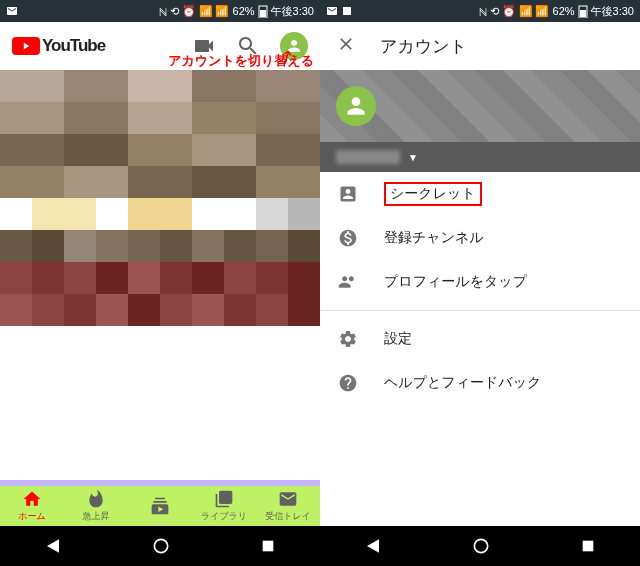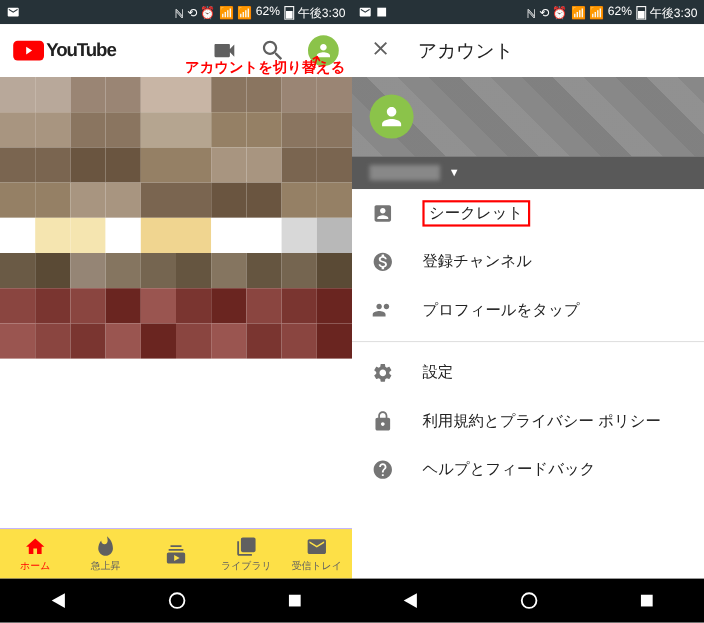--- a/index.html
+++ b/index.html
@@ -15,21 +15,21 @@
 .yt-text{font-size:17px;font-weight:bold;letter-spacing:-1px;color:#212121}
 .yt-actions{display:flex;align-items:center;gap:20px}
 .icon-btn{width:24px;height:24px;display:flex;align-items:center;justify-content:center;color:#606060}
 .avatar{width:28px;height:28px;border-radius:50%;background:#8bc34a;display:flex;align-items:center;justify-content:center}
 .avatar svg{width:18px;height:18px;fill:#fff}
 .annotation{position:absolute;top:52px;right:6px;color:#ff0000;font-size:13px;font-weight:bold;z-index:10}
 .arrow{position:absolute;top:46px;right:26px;color:#ff0000;font-size:18px;z-index:10;transform:rotate(-30deg)}
 .content{flex:1;overflow:hidden;position:relative}
 .mosaic{display:grid;grid-template-columns:repeat(10,1fr);width:100%}
 .pixel{aspect-ratio:1}
-.bottom-nav{height:46px;background:#fde047;display:flex;border-top:1px solid #c4b5fd}
+.bottom-nav{height:46px;background:#bef264;display:flex;border-top:6px solid #c4b5fd}
 .nav-item{flex:1;display:flex;flex-direction:column;align-items:center;justify-content:center;gap:1px;font-size:9px;color:#606060}
 .nav-item.active{color:#ff0000}
 .nav-item svg{width:20px;height:20px;fill:currentColor}
 .sys-nav{height:40px;background:#000;display:flex;align-items:center;justify-content:space-around}
 .sys-nav div{color:#fff;display:flex;align-items:center;justify-content:center}
 .acct-header{height:48px;display:flex;align-items:center;padding:0 16px;gap:24px;background:#fff}
 .acct-header svg{width:20px;height:20px;fill:#606060}
 .acct-title{font-size:17px;color:#212121}
 .acct-banner{height:72px;background:linear-gradient(90deg,#888 0%,#888 100%);position:relative;display:flex;align-items:center;padding-left:16px}
 .acct-banner::before{content:'';position:absolute;inset:0;background:repeating-linear-gradient(45deg,#9e9e9e 0 20px,#888 20px 40px,#757575 40px 60px);opacity:0.4}
@@ -300,26 +300,20 @@
       </div>
     <div class="divider"></div>
     <div class="menu-item">
         <svg viewBox="0 0 24 24">
           <path d="M19.14 12.94c.04-.3.06-.61.06-.94 0-.32-.02-.64-.07-.94l2.03-1.58c.18-.14.23-.41.12-.61l-1.92-3.32c-.12-.22-.37-.29-.59-.22l-2.39.96c-.5-.38-1.03-.7-1.62-.94l-.36-2.54c-.04-.24-.24-.41-.48-.41h-3.84c-.24 0-.43.17-.47.41l-.36 2.54c-.59.24-1.13.57-1.62.94l-2.39-.96c-.22-.08-.47 0-.59.22L2.74 8.87c-.12.21-.08.47.12.61l2.03 1.58c-.05.3-.09.63-.09.94s.02.64.07.94l-2.03 1.58c-.18.14-.23.41-.12.61l1.92 3.32c.12.22.37.29.59.22l2.39-.96c.5.38 1.03.7 1.62.94l.36 2.54c.05.24.24.41.48.41h3.84c.24 0 .44-.17.47-.41l.36-2.54c.59-.24 1.13-.56 1.62-.94l2.39.96c.22.08.47 0 .59-.22l1.92-3.32c.12-.22.07-.47-.12-.61l-2.01-1.58zM12 15.6c-1.98 0-3.6-1.62-3.6-3.6s1.62-3.6 3.6-3.6 3.6 1.62 3.6 3.6-1.62 3.6-3.6 3.6z"></path>
         </svg>
         <span>設定</span>
       </div>
     <div class="menu-item">
         <svg viewBox="0 0 24 24">
-          <path d="M18 8h-1V6c0-2.76-2.24-5-5-5S7 3.24 7 6v2H6c-1.1 0-2 .9-2 2v10c0 1.1.9 2 2 2h12c1.1 0 2-.9 2-2V10c0-1.1-.9-2-2-2zm-6 9c-1.1 0-2-.9-2-2s.9-2 2-2 2 .9 2 2-.9 2-2 2zm3.1-9H8.9V6c0-1.71 1.39-3.1 3.1-3.1 1.71 0 3.1 1.39 3.1 3.1v2z"></path>
-        </svg>
-        <span>利用規約とプライバシー ポリシー</span>
-      </div>
-    <div class="menu-item">
-        <svg viewBox="0 0 24 24">
           <path d="M12 2C6.48 2 2 6.48 2 12s4.48 10 10 10 10-4.48 10-10S17.52 2 12 2zm1 17h-2v-2h2v2zm2.07-7.75l-.9.92C13.45 12.9 13 13.5 13 15h-2v-.5c0-1.1.45-2.1 1.17-2.83l1.24-1.26c.37-.36.59-.86.59-1.41 0-1.1-.9-2-2-2s-2 .9-2 2H8c0-2.21 1.79-4 4-4s4 1.79 4 4c0 .88-.36 1.68-.93 2.25z"></path>
         </svg>
         <span>ヘルプとフィードバック</span>
       </div>
   </div>
 
   <div style="flex:1"></div>
 
   <div class="sys-nav">
     <div>

